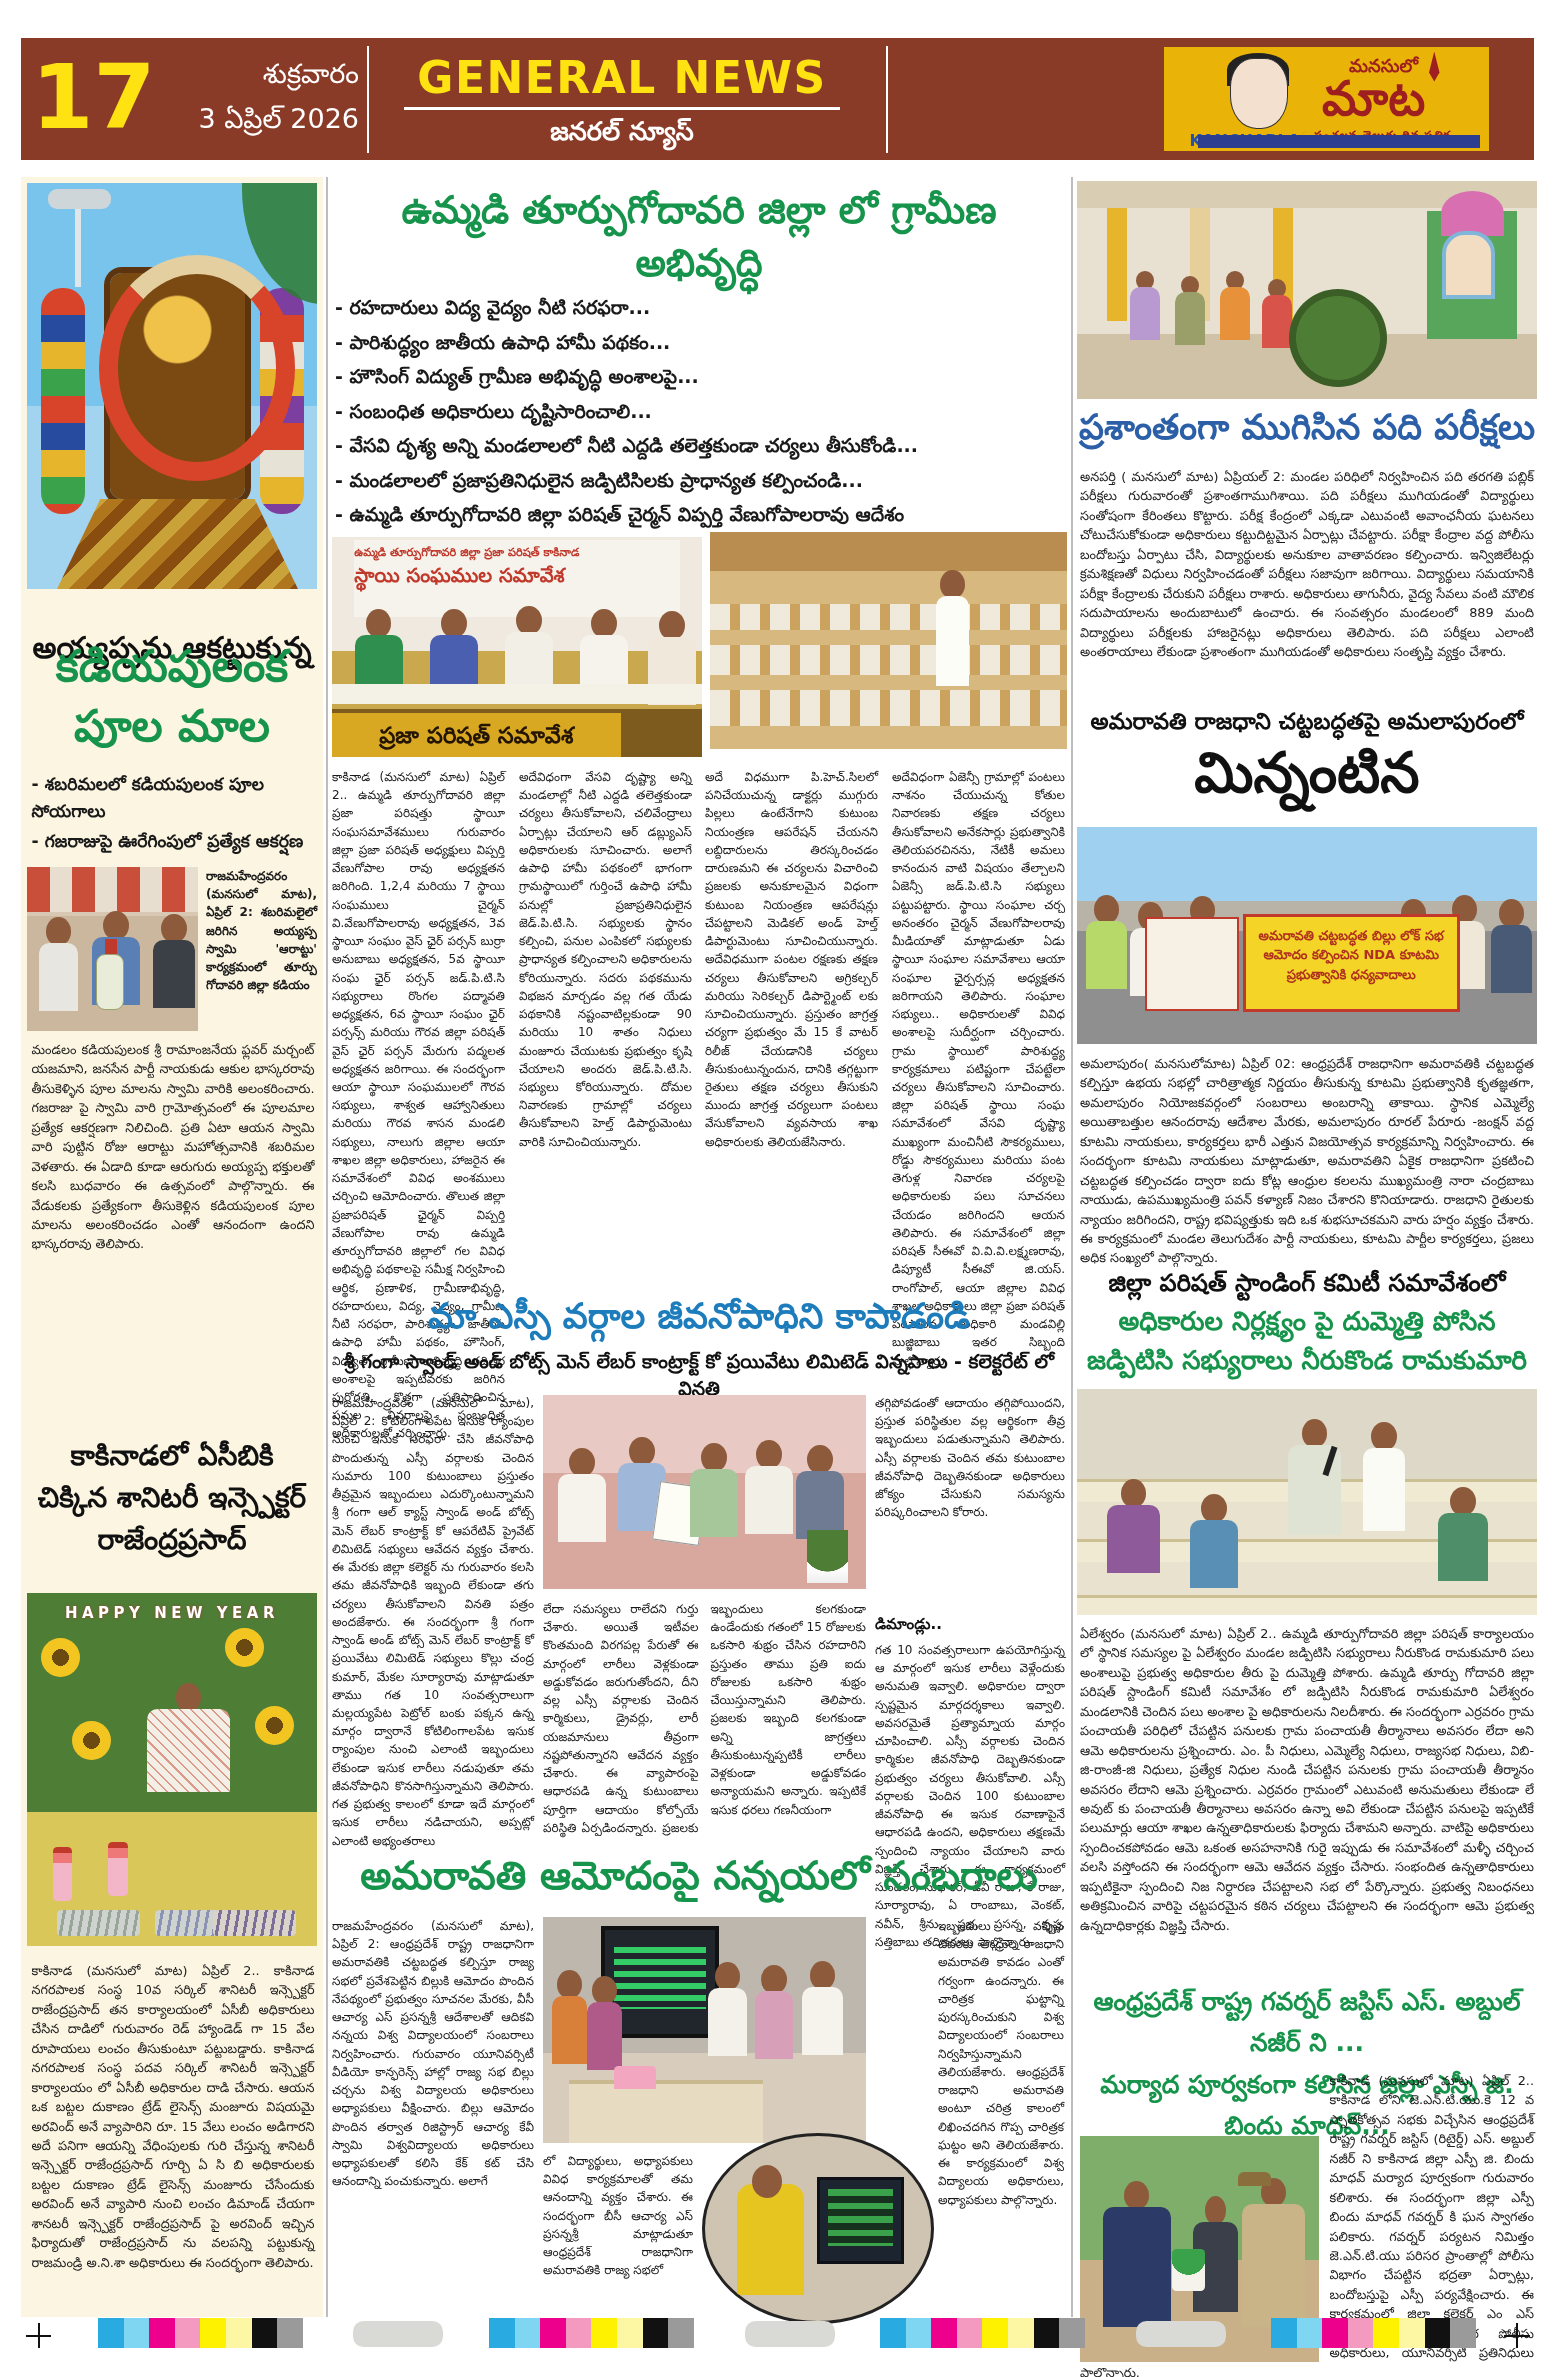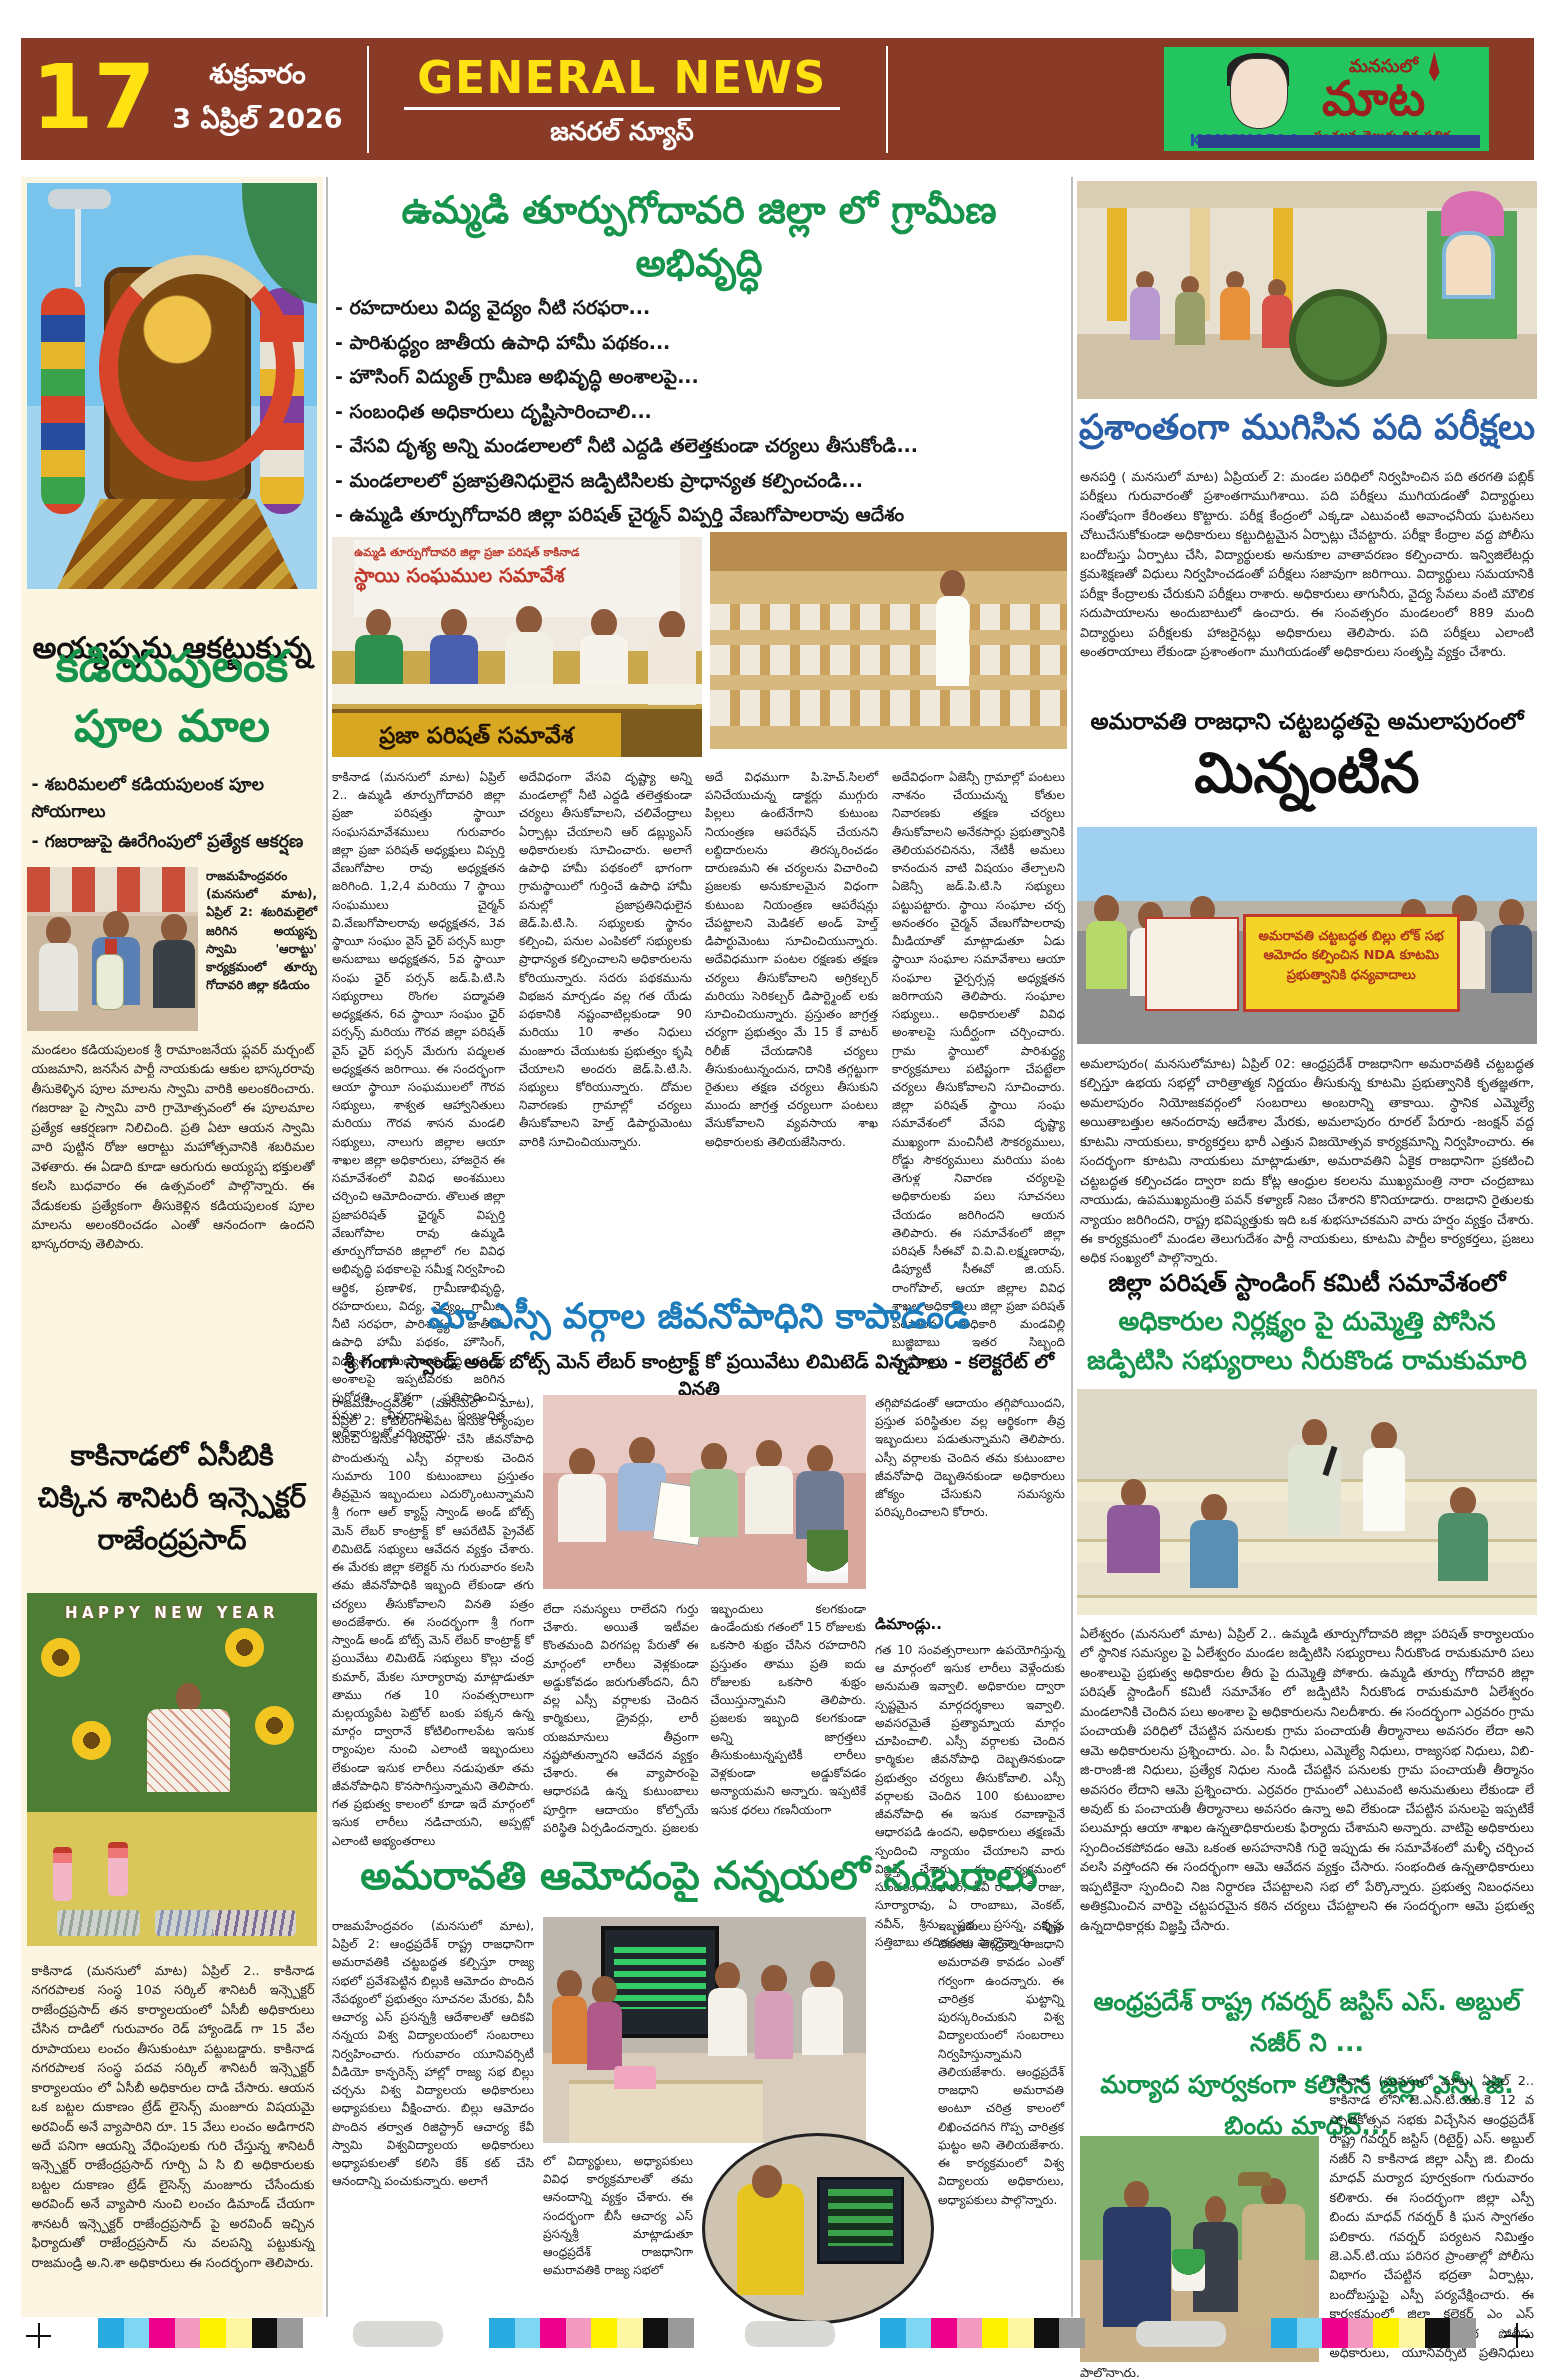--- a/index.html
+++ b/index.html
@@ -1,28 +1,28 @@
 <!DOCTYPE html>
 <html style="font-size:12px"><head>
 <meta charset="utf-8">
 <style>
   html,body{margin:0;padding:0;background:#e8e8e8;}
   .page{position:relative;width:1555px;height:2377px;background:#ffffff;font-family:"DejaVu Sans","Liberation Sans",sans-serif;color:#1a1a1a;overflow:hidden;}
   .abs{position:absolute;}
   
   .header{position:absolute;left:21px;top:38px;width:1513px;height:122px;background:#8a3b28;}
   .pagenum{position:absolute;left:10.5px;top:6px;font-size:89px;font-weight:bold;color:#ffe212;line-height:1.2;}
-  .datebox{position:absolute;left:135px;top:19.6px;width:203px;text-align:center;color:#ffffff;font-weight:bold;}
+  .datebox{position:absolute;left:135px;top:19.6px;width:203px;text-align:right;color:#ffffff;font-weight:normal;}
   .datebox .d1{font-size:27px;}
   .datebox .d2{font-size:27px;margin-top:7.5px;}
   .hdiv{position:absolute;top:7.5px;width:2.3px;height:107px;background:#ffffff;}
   .gennews{position:absolute;left:353px;top:13.5px;width:496px;text-align:center;}
   .gennews .en{font-size:44px;font-weight:bold;color:#ffe212;letter-spacing:1.5px;border-bottom:3px solid #ffffff;display:inline-block;padding:0 13.5px 4.5px;}
   .gennews .te{font-size:25.6px;font-weight:bold;color:#ffffff;margin-top:6px;}
-  .logo{position:absolute;right:45px;top:9px;width:325px;height:104px;background:#22c55e;}
+  .logo{position:absolute;right:45px;top:9px;width:325px;height:104px;background:#eab308;}
   .logo .strip{position:absolute;left:34px;right:9px;bottom:3px;height:13.5px;background:#2c3e8f;}
   .logo .face{position:absolute;left:66px;top:10.5px;width:56px;height:69px;border-radius:40% 40% 46% 46%;background:#f4e0cf;border:1.5px solid #333;}
   .logo .hair{position:absolute;left:63px;top:6px;width:62px;height:33px;border-radius:50% 50% 0 0;background:#222;}
   .logo .kancharla{position:absolute;left:25.6px;top:84px;font-size:16px;font-weight:bold;color:#2753a8;}
   .logo .m-top{position:absolute;left:185px;top:7.5px;font-size:18px;font-weight:bold;color:#9e1f1f;}
   .logo .m-main{position:absolute;left:158px;top:22.6px;font-size:48px;font-weight:bold;color:#9e1f1f;}
   .logo .nib{position:absolute;left:265px;top:4.5px;width:10.5px;height:30px;background:#9e1f1f;clip-path:polygon(50% 0,100% 70%,50% 100%,0 70%);}
   .logo .tagline{position:absolute;left:150px;top:81px;font-size:12.8px;font-weight:bold;color:#9e1f1f;}
   .logo .pen-icon{position:absolute;left:129px;top:80px;width:16.5px;height:16.5px;background:#444;clip-path:polygon(0 100%,70% 30%,100% 0,30% 70%);}
   

